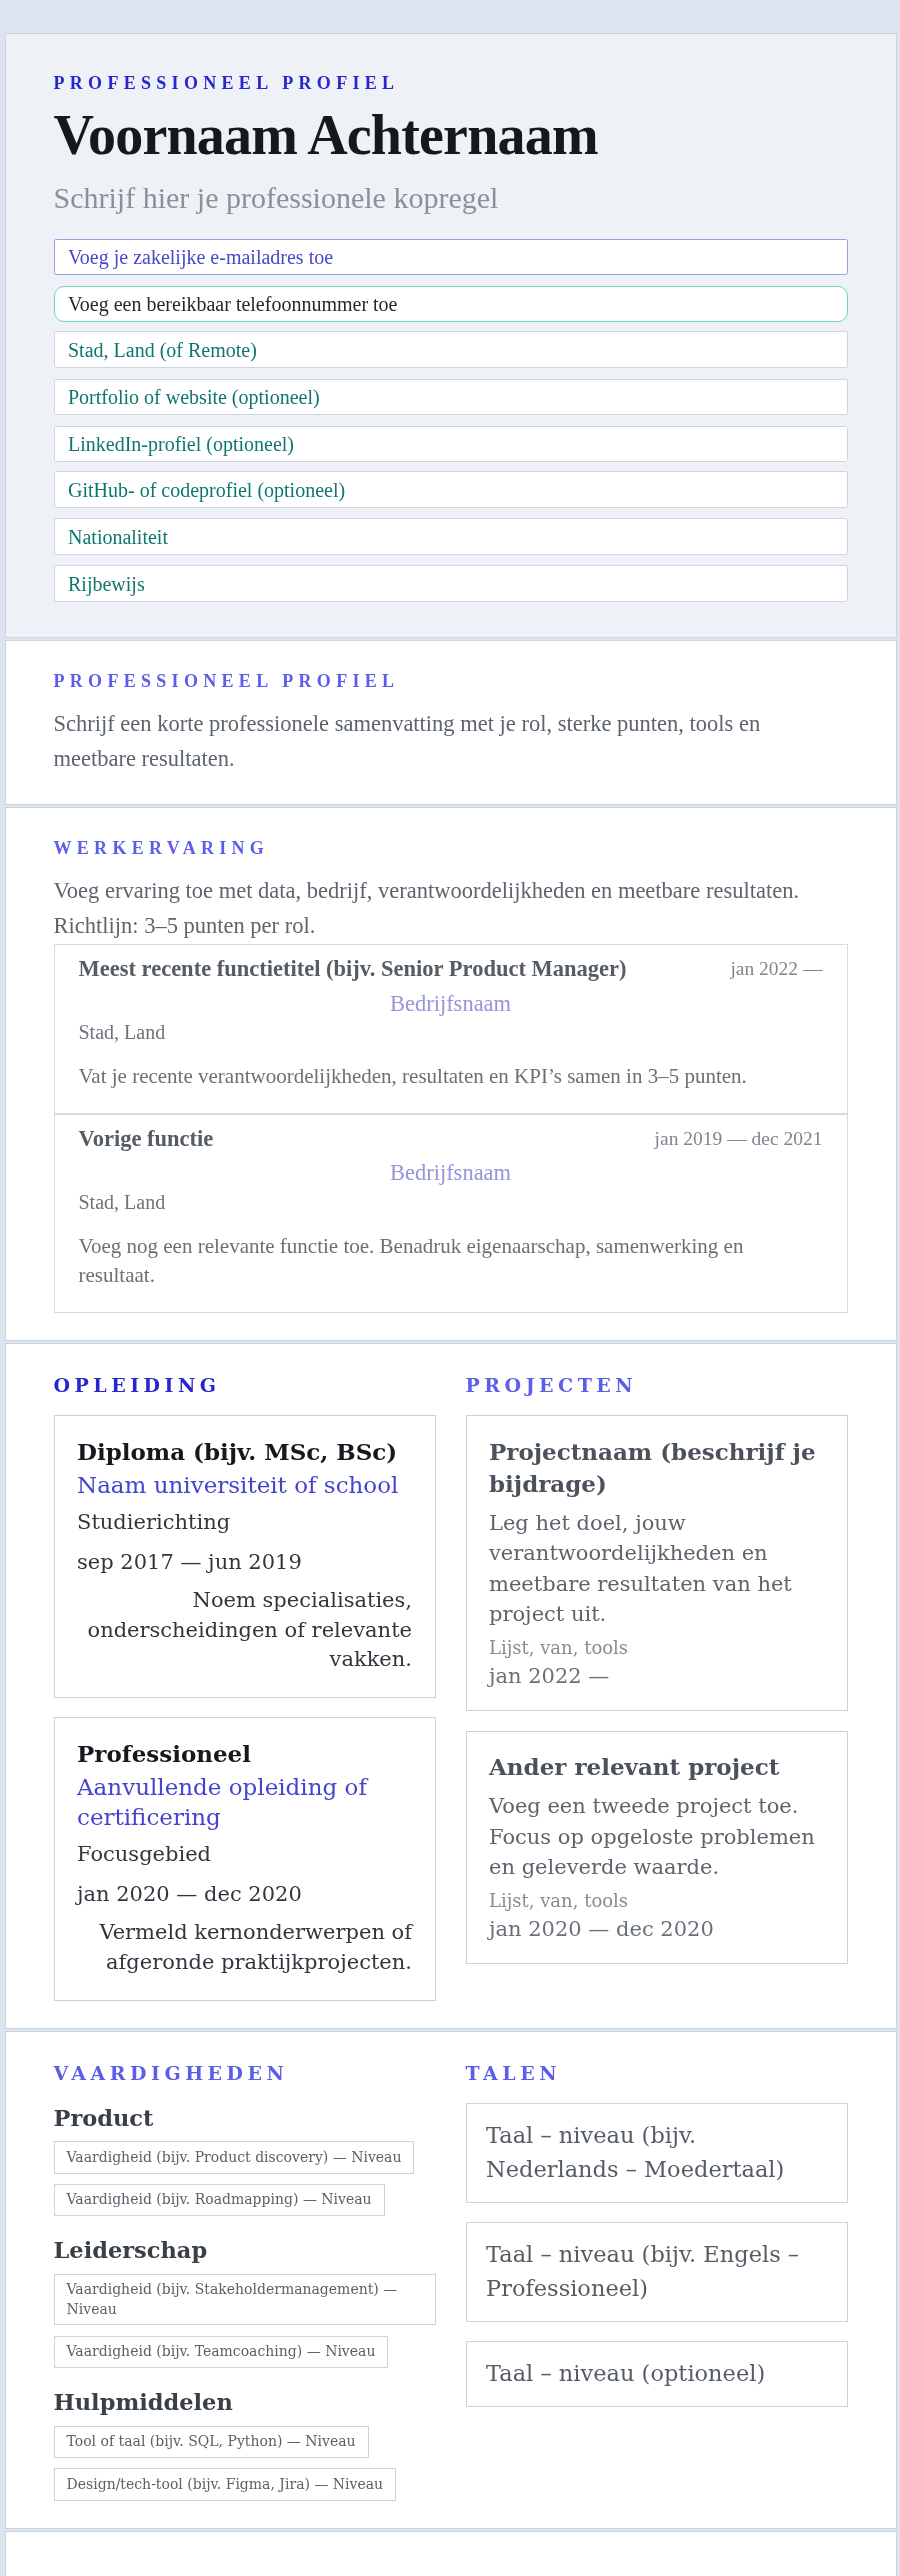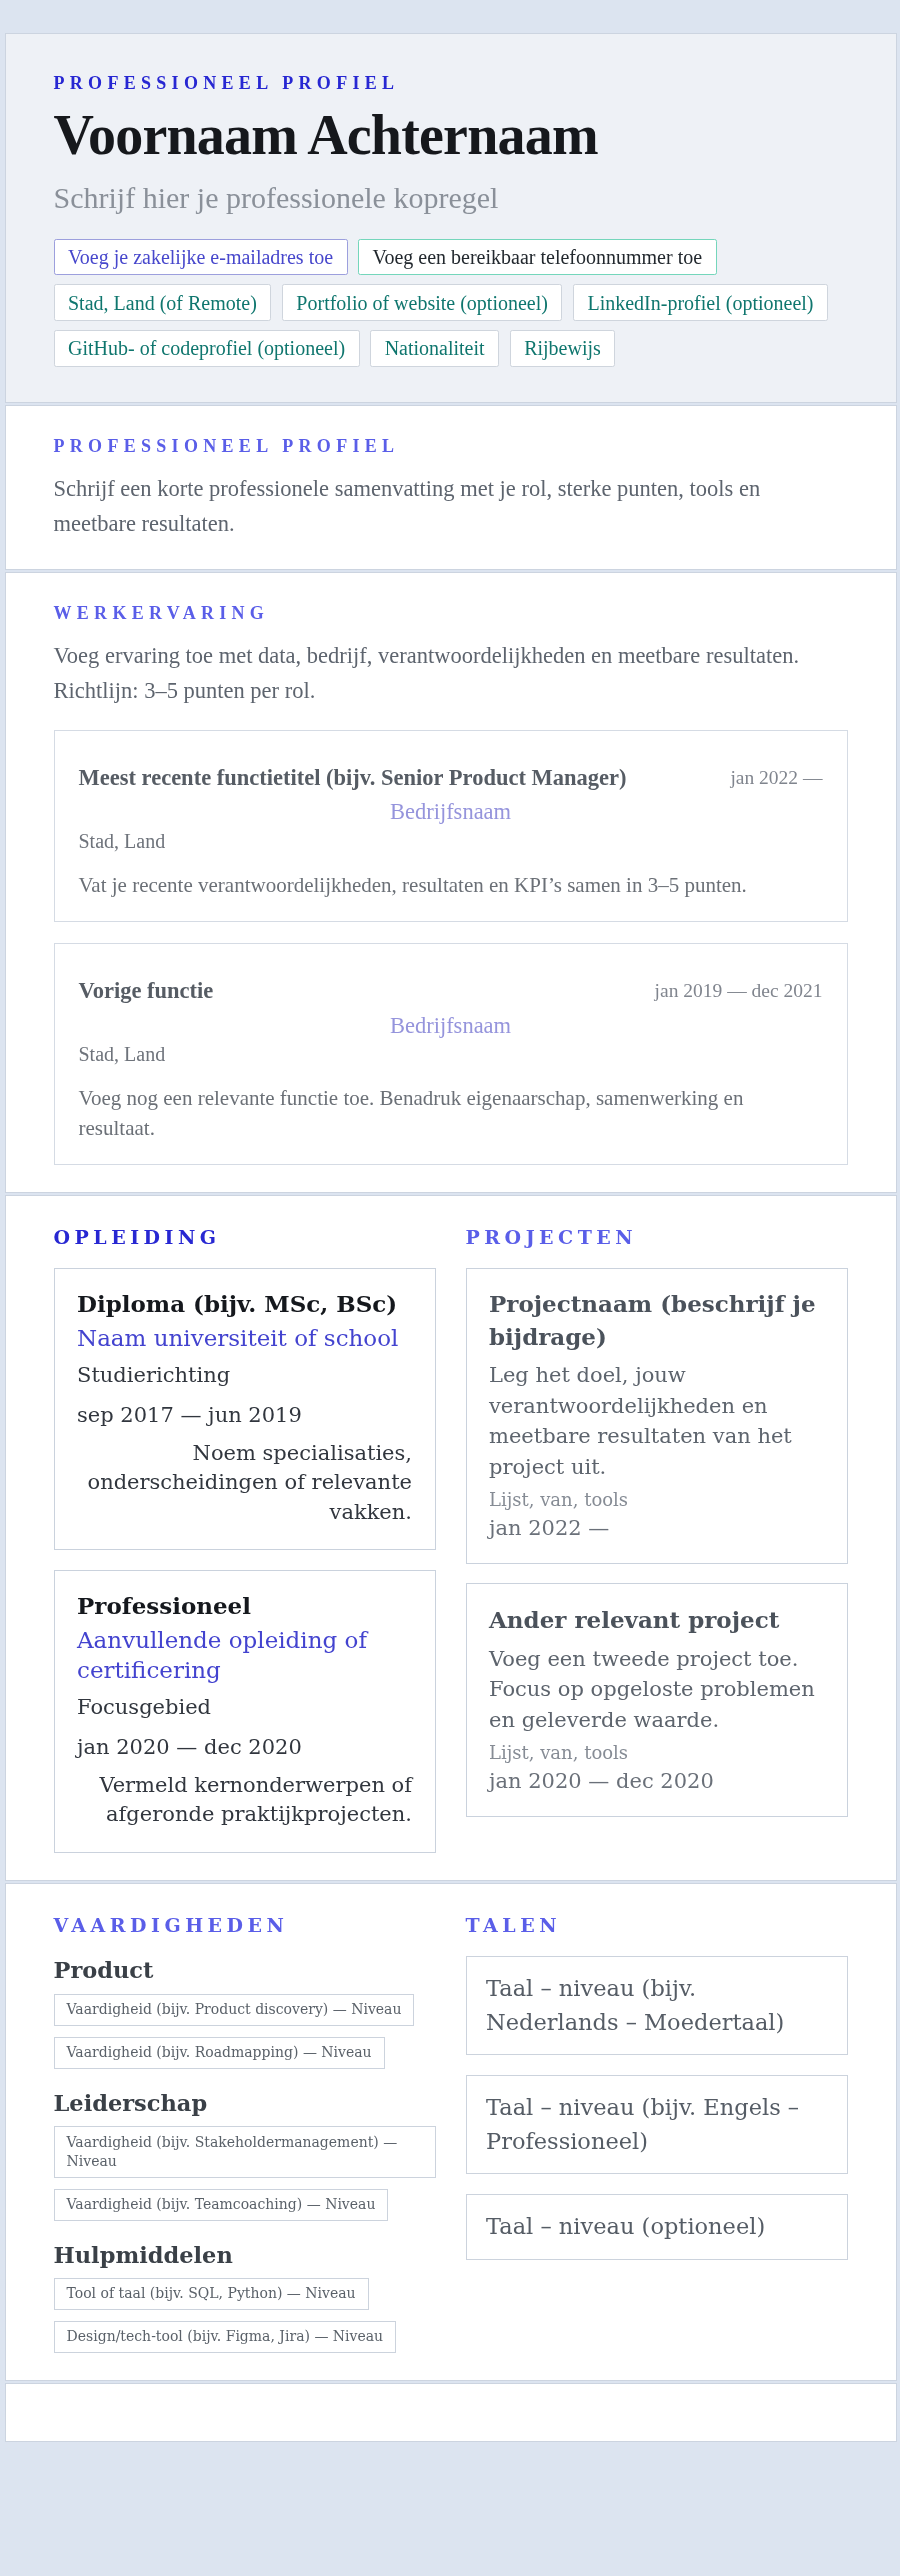--- a/index.html
+++ b/index.html
@@ -56,46 +56,45 @@
     font-weight:bold;
     color:var(--ink);
     letter-spacing:-0.8px;
   }
   .headline{
     margin-top:16.5px;
     font-size:30px;
     color:#8a9099;
   }
   .chips{margin-top:24px;display:flex;flex-direction:column;gap:9px;}
-  .chip-row{display:flex;flex-wrap:wrap;gap:10.5px;}
+  .chip-row{display:flex;flex-wrap:wrap;gap:10.5px;flex-direction:column;}
   .chip{
     display:inline-block;
     background:#ffffff;
     border:1.5px solid #cfd5dd;
     border-radius:2.3px;
     padding:5.3px 13.5px;
     font-size:20px;
     color:#0f766e;
     line-height:1.2;
   }
   .chip.indigo{border-color:#9c9fdd;color:#4747cc;}
-  .chip.teal{border-color:#74d6bb;color:#22282e;}
+  .chip.teal{border-color:#74d6bb;color:#22282e;border-radius:10px;}
   
   .lede{
     margin-top:15px;
     font-size:22.5px;
     line-height:1.55;
     color:#5d646e;
     max-width:784px;
   }
   
   .job-box{
     border:0.8px solid var(--box-border);
-    padding:33px 24px 21px;
-    margin-top:21px;
+    padding:10px 24px 21px;
     background:#fff;
   }
   .job-head{display:flex;justify-content:space-between;align-items:flex-start;gap:15px;}
   .job-title{font-size:22.5px;font-weight:bold;color:var(--gray-1);line-height:1.25;}
   .job-date{font-size:19.5px;color:var(--gray-3);white-space:nowrap;padding-top:3px;}
   .job-company{margin-top:7.5px;font-size:22.5px;color:var(--lavender);text-align:center;}
   .job-loc{margin-top:4.5px;font-size:20px;color:#6e737b;}
   .job-body{margin-top:18px;font-size:21px;color:var(--gray-2);line-height:1.4;}
   
   .cols{display:flex;gap:30px;}

